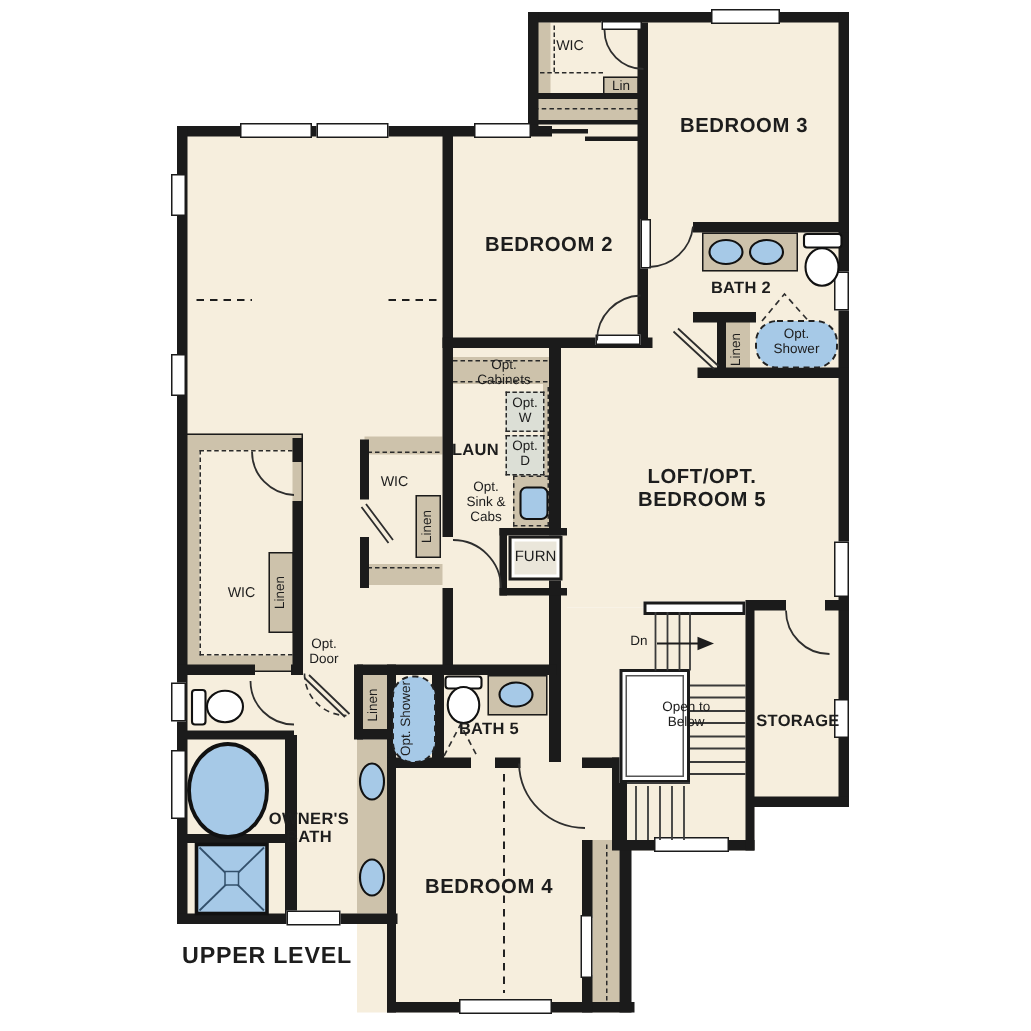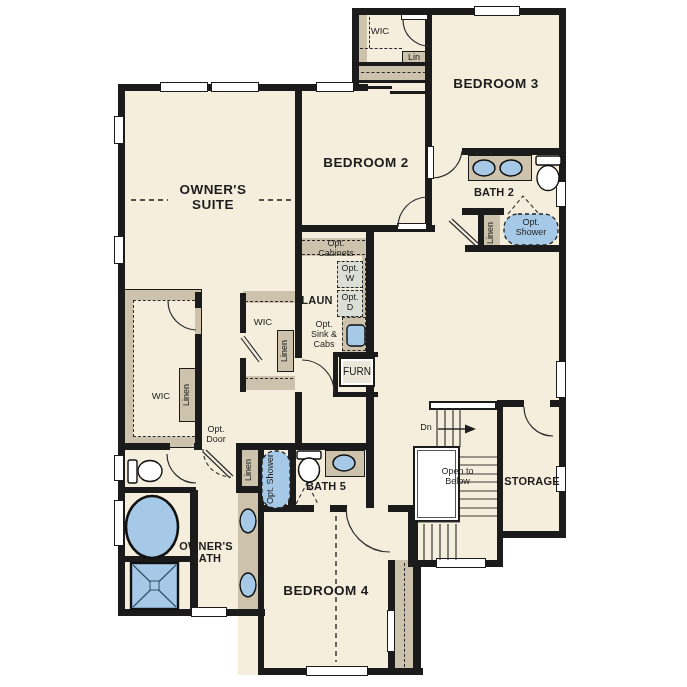--- a/index.html
+++ b/index.html
@@ -225,29 +225,30 @@
       <ellipse cx="511" cy="168" rx="11" ry="8" fill="#a6c9e7" stroke="#111" stroke-width="1.4"></ellipse>
       <ellipse cx="344" cy="463" rx="11" ry="8" fill="#a6c9e7" stroke="#111" stroke-width="1.4"></ellipse>
       <ellipse cx="248" cy="521" rx="8" ry="12" fill="#a6c9e7" stroke="#111" stroke-width="1.4"></ellipse>
       <ellipse cx="248" cy="585" rx="8" ry="12" fill="#a6c9e7" stroke="#111" stroke-width="1.4"></ellipse>
       <rect x="347" y="325" width="18" height="21" rx="4" fill="#a6c9e7" stroke="#111" stroke-width="1.4"></rect>
       <rect x="504" y="214" width="54" height="31" rx="14" fill="#a6c9e7" stroke="#222" stroke-width="1.3" stroke-dasharray="4,3"></rect>
       <rect x="262" y="451" width="28" height="57" rx="13" fill="#a6c9e7" stroke="#222" stroke-width="1.3" stroke-dasharray="4,3"></rect>
     </g>
   </svg>
 
-  <s class="lbl big" style="left:163px;top:182px;width:100px">OWNER'S SUITE</s>
   <s class="lbl big" style="left:310px;top:155px;width:112px">BEDROOM 2</s>
   <s class="lbl big" style="left:440px;top:76px;width:112px">BEDROOM 3</s>
   <s class="lbl big" style="left:270px;top:583px;width:112px">BEDROOM 4</s>
+  <s class="lbl big" style="left:412px;top:310px;width:112px">LOFT/OPT. BEDROOM 5</s>
   <s class="lbl med" style="left:468px;top:186px;width:52px">BATH 2</s>
   <s class="lbl med" style="left:305px;top:480px;width:42px">BATH 5</s>
   <s class="lbl med" style="left:172px;top:540px;width:68px">OWNER'S BATH</s>
   <s class="lbl med" style="left:298px;top:294px;width:38px">LAUN</s>
   <s class="lbl med" style="left:503px;top:475px;width:58px">STORAGE</s>
+  <s class="lbl" style="left:116px;top:629px;width:124px;font-weight:bold;font-size:15.5px;letter-spacing:.5px">UPPER LEVEL</s>
   <s class="lbl sm" style="left:366px;top:26px;width:28px">WIC</s>
   <s class="lbl tiny" style="left:402px;top:52px;width:24px">Lin</s>
   <s class="lbl sm" style="left:146px;top:391px;width:30px">WIC</s>
   <s class="lbl sm" style="left:248px;top:317px;width:30px">WIC</s>
   <s class="vert" style="position:absolute;left:181px;top:370px;width:13px;height:50px">Linen</s>
   <s class="vert" style="position:absolute;left:279px;top:331px;width:13px;height:40px">Linen</s>
   <s class="vert" style="position:absolute;left:485px;top:215px;width:14px;height:35px">Linen</s>
   <s class="vert" style="position:absolute;left:243px;top:450px;width:14px;height:40px">Linen</s>
   <s class="lbl tiny" style="left:511px;top:217px;width:40px">Opt. Shower</s>
   <s class="lbl tiny" style="left:248px;top:468px;width:56px;transform:rotate(-90deg);transform-origin:28px 11px">Opt. Shower</s>

